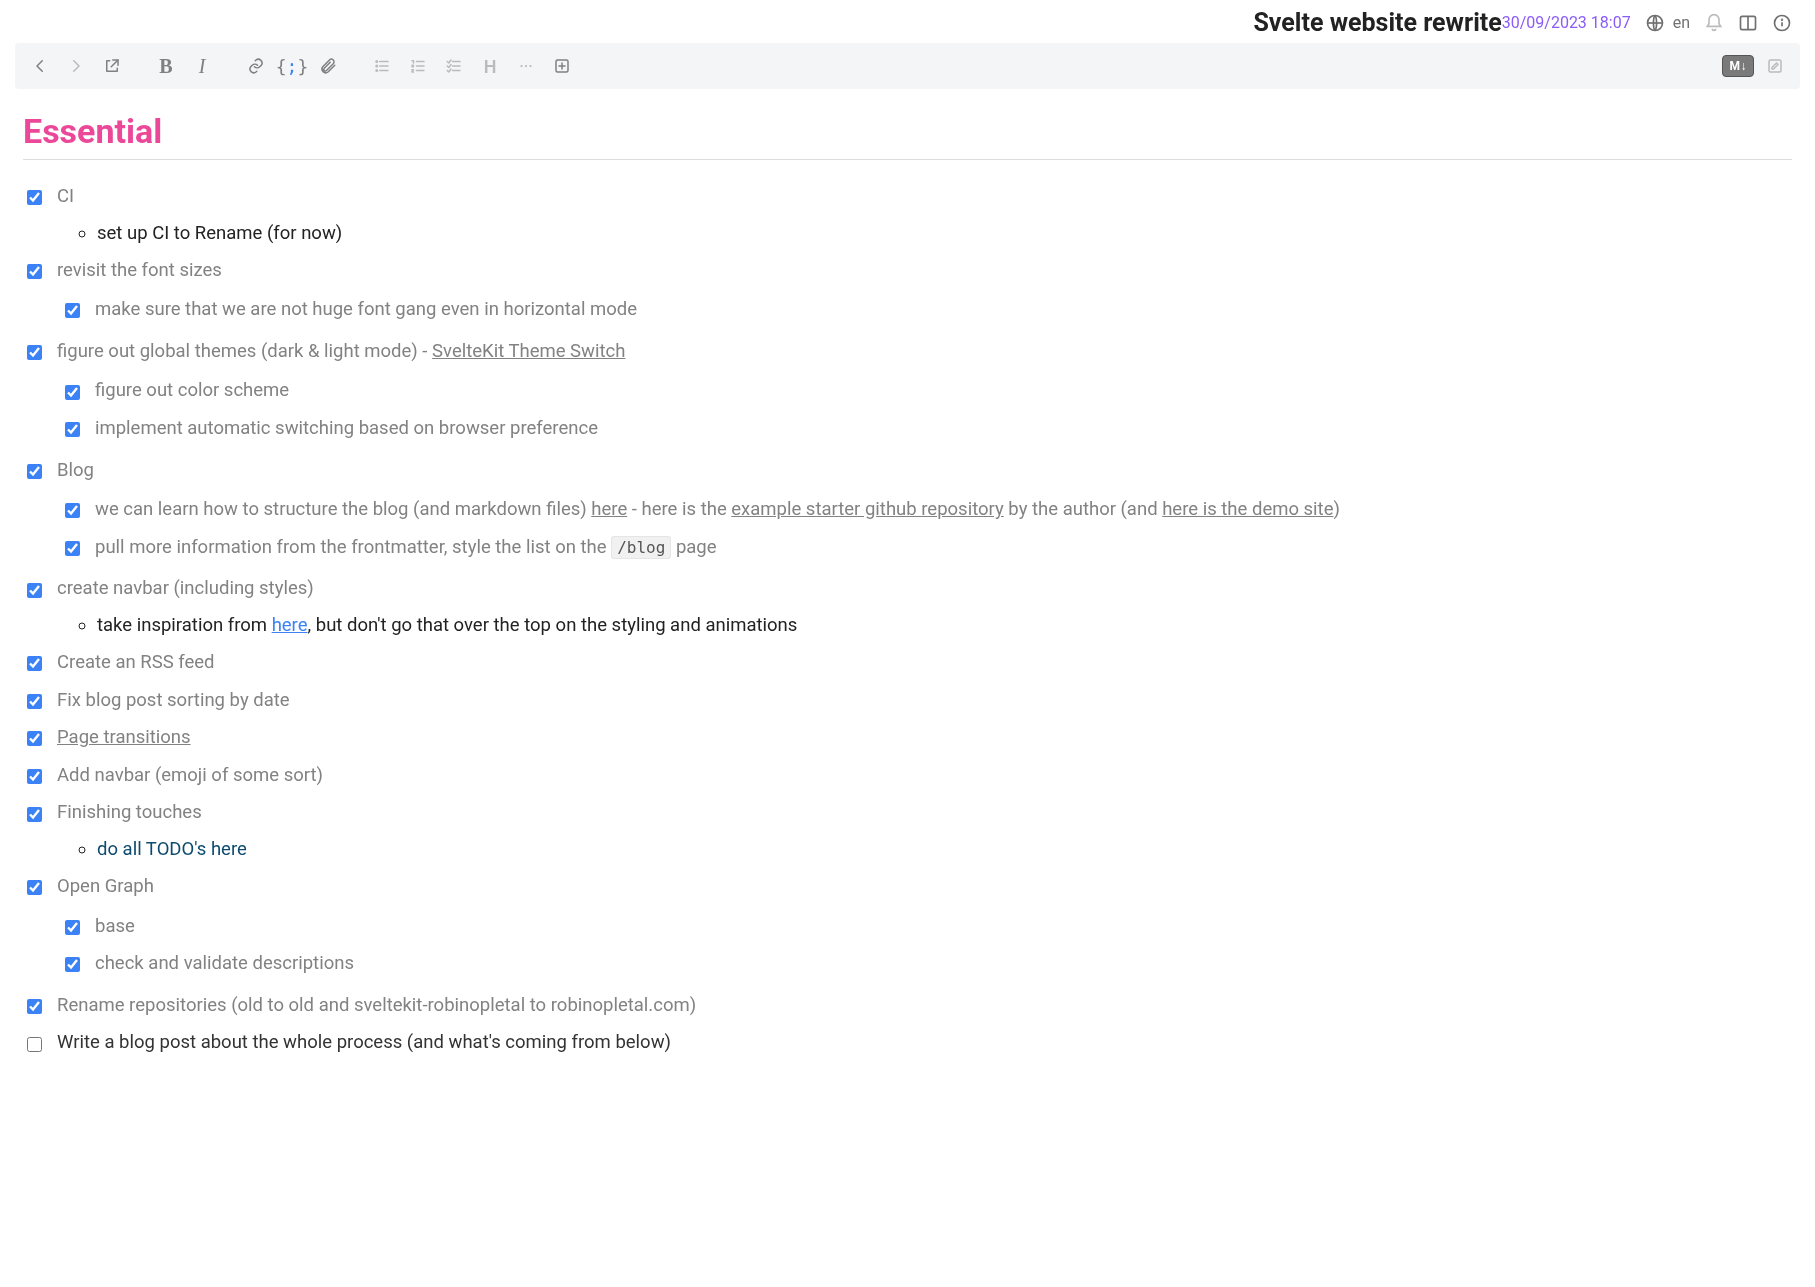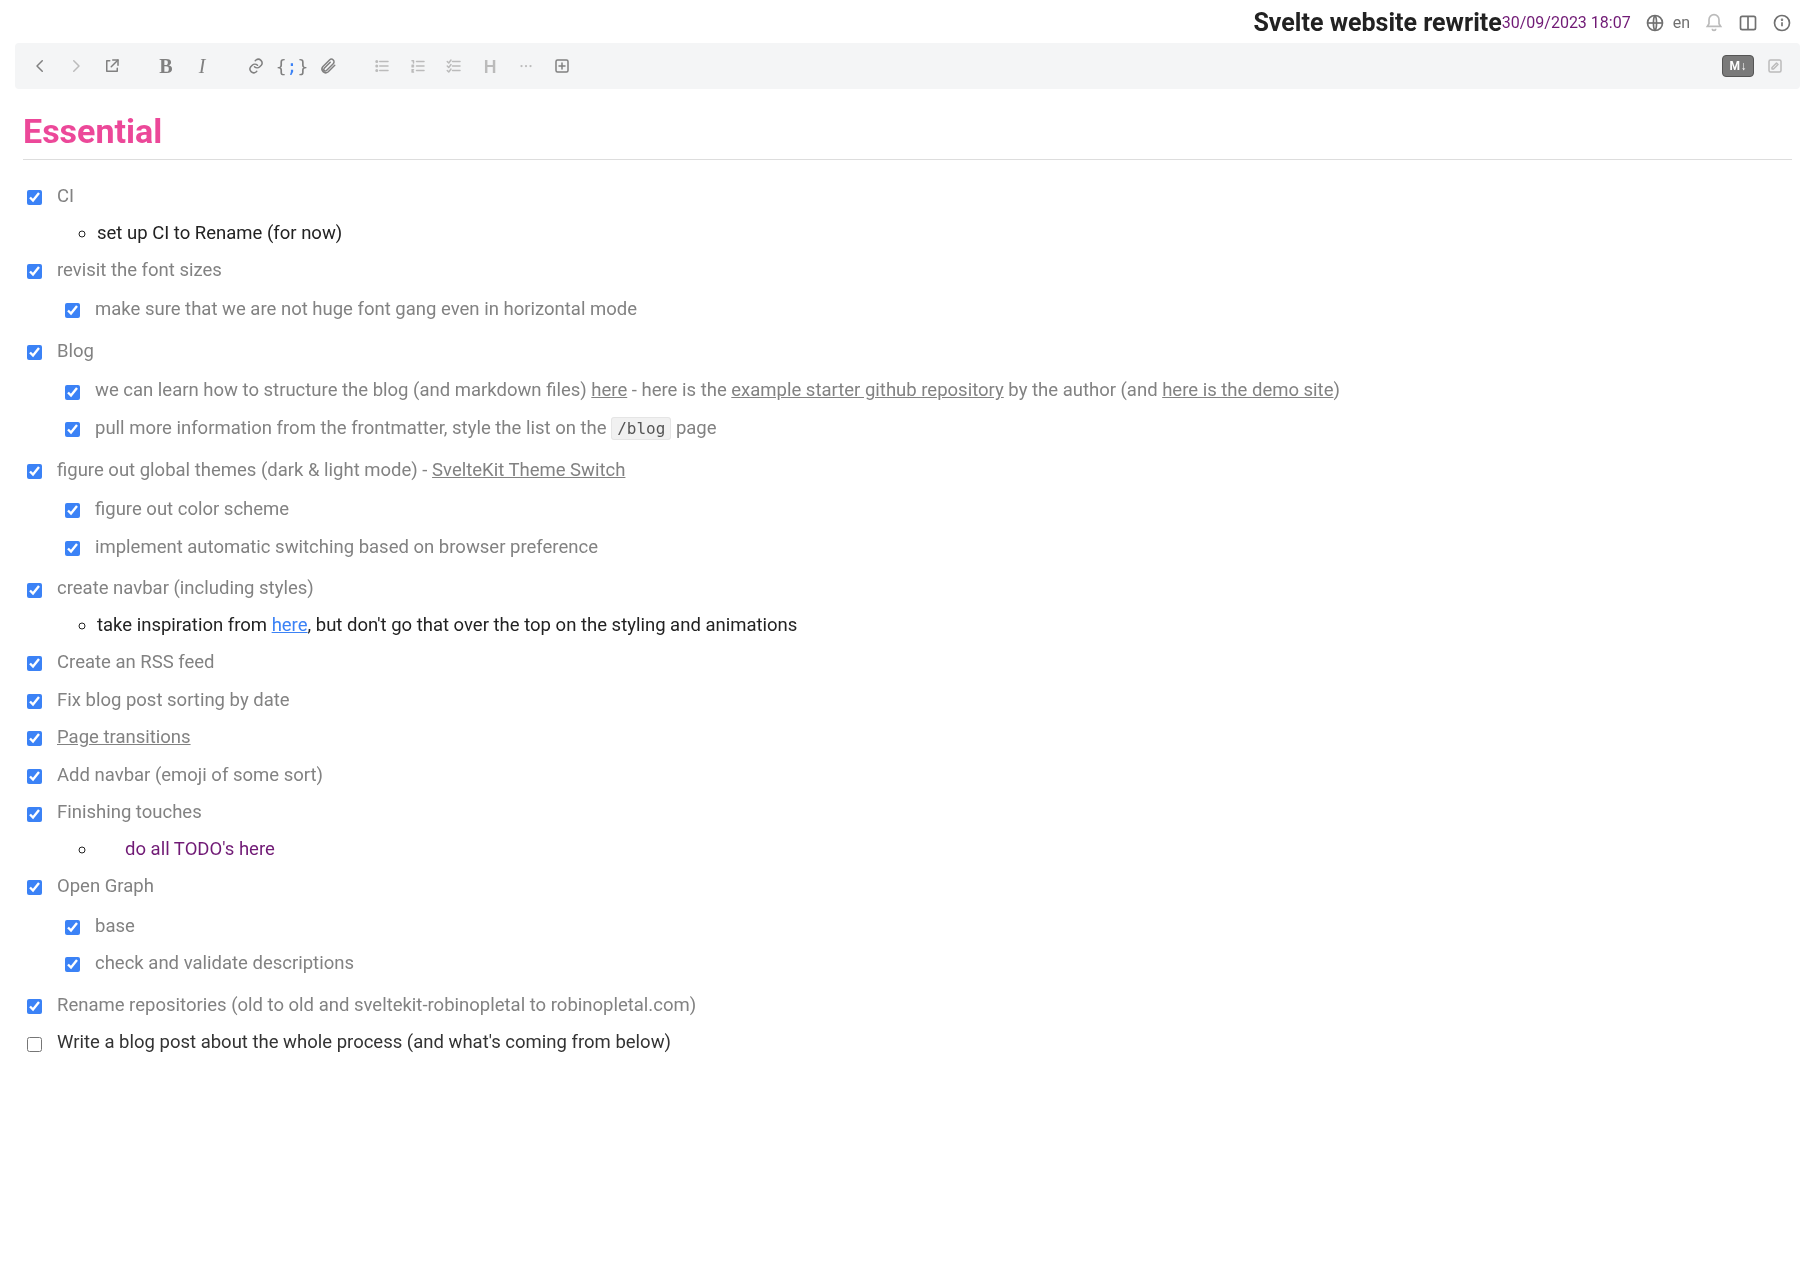--- a/index.html
+++ b/index.html
@@ -17,21 +17,21 @@
   }
   .title {
     font-size: 25px;
     font-weight: 700;
     color: #222;
   }
   .header-right {
     display:flex; align-items:center; gap:14px;
     color:#707070;
   }
-  .timestamp { font-size:16px; color:#701a75; }
+  .timestamp { font-size:16px; color:#8b5cf6; }
   .lang { display:flex; align-items:center; gap:8px; color:#707070; font-size:16px;}
   .icon { width:20px; height:20px; display:inline-flex; align-items:center; justify-content:center; }
   .icon svg { width:100%; height:100%; stroke:#707070; fill:none; stroke-width:2; }
   .globe-icon svg { stroke:#707070; }
   .toolbar {
     background:#f4f5f6;
     border-radius:4px;
     padding:8px 10px;
     display:flex; align-items:center; justify-content:space-between;
     margin: 0 0 12px 0;
@@ -284,53 +284,53 @@
               <div class="task-row done">
                 <input type="checkbox" checked="" style="">
                 <span class="task-text">make sure that we are not huge font gang even in horizontal mode</span>
               </div>
             </li>
           </ul>
         </li>
         <li>
           <div class="task-row done">
             <input type="checkbox" checked="" style="">
+            <span class="task-text">figure out global themes (dark &amp; light mode) - <a href="#">SvelteKit Theme Switch</a></span>
+          </div>
+          <ul class="sublist">
+            <li>
+              <div class="task-row done">
+                <input type="checkbox" checked="" style="">
+                <span class="task-text">figure out color scheme</span>
+              </div>
+            </li>
+            <li>
+              <div class="task-row done">
+                <input type="checkbox" checked="" style="">
+                <span class="task-text">implement automatic switching based on browser preference</span>
+              </div>
+            </li>
+          </ul>
+        </li>
+        <li>
+          <div class="task-row done">
+            <input type="checkbox" checked="" style="">
             <span class="task-text">Blog</span>
           </div>
           <ul class="sublist">
             <li>
               <div class="task-row done">
                 <input type="checkbox" checked="" style="">
                 <span class="task-text">we can learn how to structure the blog (and markdown files) <a href="#">here</a> - here is the <a href="#">example starter github repository</a> by the author (and <a href="#">here is the demo site</a>)</span>
               </div>
             </li>
             <li>
               <div class="task-row done">
                 <input type="checkbox" checked="" style="">
                 <span class="task-text">pull more information from the frontmatter, style the list on the <code class="inline">/blog</code> page</span>
-              </div>
-            </li>
-          </ul>
-        </li>
-        <li>
-          <div class="task-row done">
-            <input type="checkbox" checked="" style="">
-            <span class="task-text">figure out global themes (dark &amp; light mode) - <a href="#">SvelteKit Theme Switch</a></span>
-          </div>
-          <ul class="sublist">
-            <li>
-              <div class="task-row done">
-                <input type="checkbox" checked="" style="">
-                <span class="task-text">figure out color scheme</span>
-              </div>
-            </li>
-            <li>
-              <div class="task-row done">
-                <input type="checkbox" checked="" style="">
-                <span class="task-text">implement automatic switching based on browser preference</span>
               </div>
             </li>
           </ul>
         </li>
         <li>
           <div class="task-row done">
             <input type="checkbox" checked="" style="">
             <span class="task-text">create navbar (including styles)</span>
           </div>
           <ul class="bullets">
@@ -360,21 +360,21 @@
             <input type="checkbox" checked="" style="">
             <span class="task-text">Add navbar (emoji of some sort)</span>
           </div>
         </li>
         <li>
           <div class="task-row done">
             <input type="checkbox" checked="" style="">
             <span class="task-text">Finishing touches</span>
           </div>
           <ul class="bullets">
-            <li><span class="task-text" style="color: #701a75; margin-left: 28px;">do all TODO's here</span></li>
+            <li><span class="task-text" style="color: #0c4a6e;">do all TODO's here</span></li>
           </ul>
         </li>
         <li>
           <div class="task-row done">
             <input type="checkbox" checked="" style="">
             <span class="task-text">Open Graph</span>
           </div>
           <ul class="sublist">
             <li>
               <div class="task-row done">

